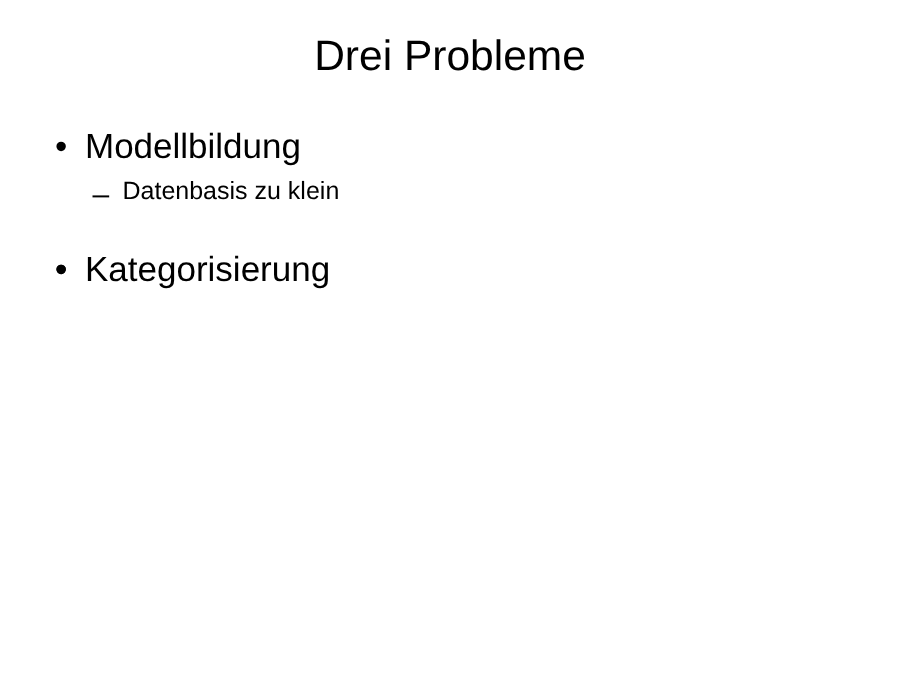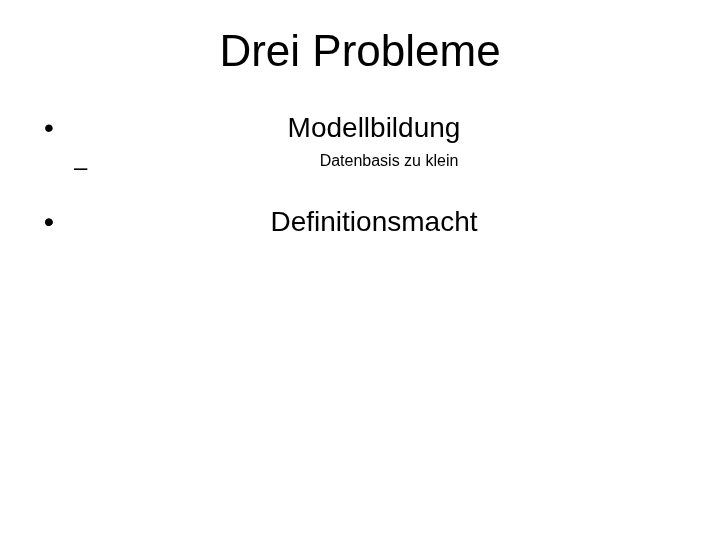--- a/index.html
+++ b/index.html
@@ -12,54 +12,53 @@
     color: #000000;
   }
   .slide {
     width: 720px;
     height: 540px;
     box-sizing: border-box;
     padding: 20px 40px 30px 40px;
   }
   .title {
     text-align: center;
-    font-size: 44px;
+    font-size: 34px;
     font-weight: normal;
     margin: 6px 0 34px 0;
   }
   ul.level1 {
     list-style: none;
     margin: 0;
     padding: 0;
   }
   ul.level1 > li {
     position: relative;
     padding-left: 28px;
     font-size: 28px;
     line-height: 1.25;
     margin-bottom: 8px;
-    text-align: center;
   }
   ul.level1 > li::before {
     content: "•";
     position: absolute;
     left: 4px;
     top: 0;
     font-size: 28px;
     line-height: 1.25;
   }
   ul.level2 {
     list-style: none;
     margin: 6px 0 32px 0;
     padding: 0;
   }
   ul.level2 > li {
     position: relative;
     padding-left: 30px;
-    font-size: 16px;
+    font-size: 20px;
     line-height: 1.3;
   }
   ul.level2 > li::before {
     content: "–";
     position: absolute;
     left: 6px;
     top: 0;
     font-size: 24px;
     line-height: 1.3;
   }
@@ -75,16 +74,16 @@
       <span>Modellbildung</span>
       <ul class="level2">
         <li>
           <span>Datenbasis zu klein</span>
         </li>
       </ul>
     </li>
     <li>
     </li>
     <li>
-      <span>Definitionsmacht</span>
+      <span>Kategorisierung</span>
     </li>
   </ul>
 </div>
 
 </body></html>

